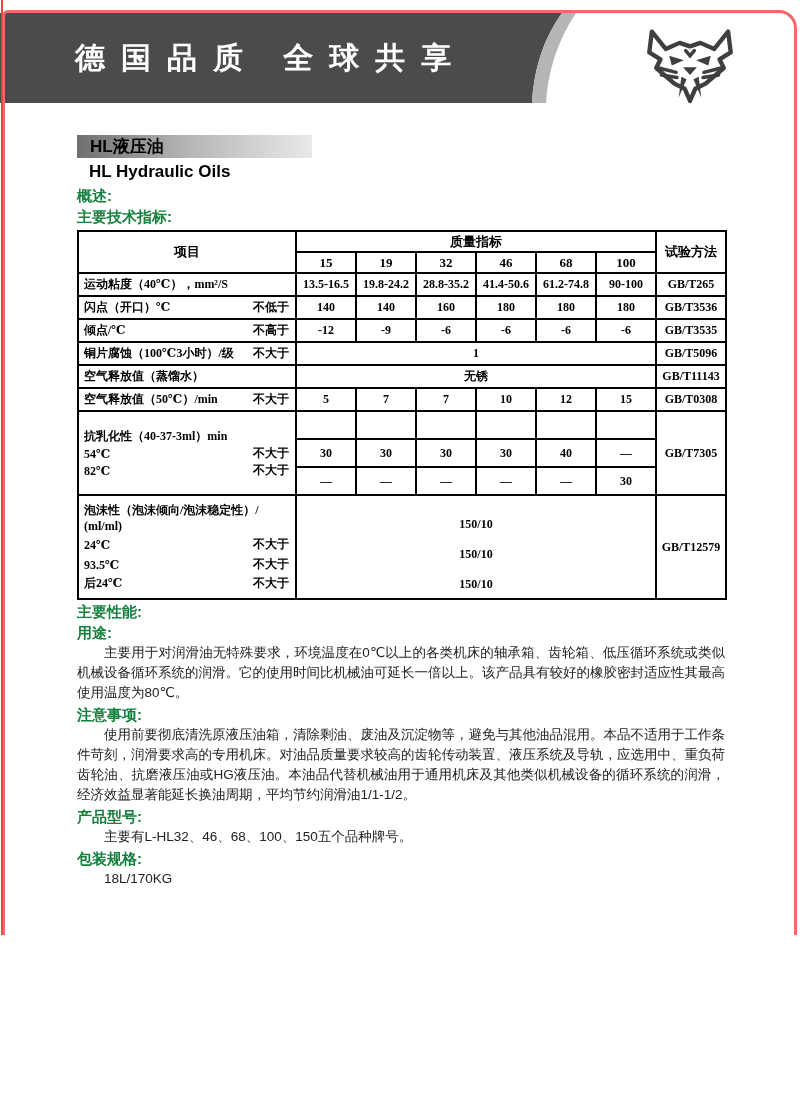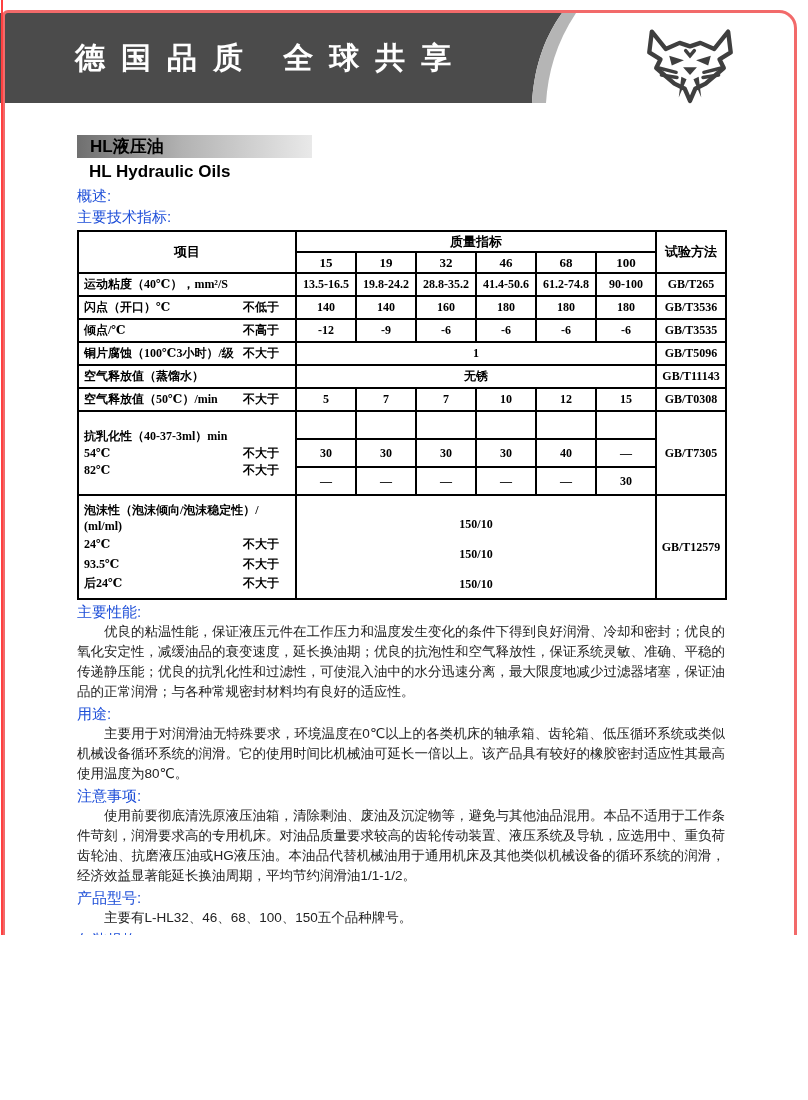--- a/index.html
+++ b/index.html
@@ -18,35 +18,35 @@
                 color:#ffffff;font-size:30px;font-weight:bold;letter-spacing:16px;white-space:pre;}
   .banner-curve{position:absolute;left:520px;top:13px;z-index:5;}
   .logo{position:absolute;left:638px;top:24px;z-index:6;}
 
   
   .content{position:absolute;left:77px;top:135px;width:648px;z-index:8;}
   .title-bar{width:235px;height:23px;display:flex;align-items:center;padding-left:13px;box-sizing:border-box;
              background:linear-gradient(to right,#6f6f6f 0%,#b3b3b3 45%,#e9e9e9 100%);
              font-size:17px;font-weight:bold;color:#000;}
   .subtitle{margin:3px 0 4px 12px;font-size:17px;font-weight:bold;color:#000;line-height:22px;}
-  h3{margin:3px 0 1px;font-size:15px;line-height:18px;color:#1d4ed8;font-weight:normal;}
+  h3{margin:3px 0 1px;font-size:15px;line-height:18px;color:#15803d;font-weight:bold;}
   p{margin:0;font-size:13.5px;line-height:20px;text-align:justify;text-indent:2em;color:#222;}
   p.noj{text-align:left;}
 
   
   table.spec{border-collapse:collapse;width:648px;margin:4px 0 3px;table-layout:fixed;
              font-family:"Liberation Serif","DejaVu Serif",serif;font-size:12px;font-weight:bold;color:#000;}
   table.spec td{border:2px solid #000;padding:0;vertical-align:middle;}
   td.c{text-align:center;}
   tr.h{height:21px;}
   tr.h td{font-size:13px;}
   tr.data{height:23px;}
   tr.sub{height:28px;}
   tr.foamrow{height:102px;}
-  .labwrap{display:flex;justify-content:space-between;align-items:center;padding:0 16px 0 5px;}
+  .labwrap{display:flex;justify-content:space-between;align-items:flex-end;padding:0 6px 0 5px;}
   .stack{height:100%;display:flex;flex-direction:column;justify-content:space-between;padding:5px 0;box-sizing:border-box;}
   .stack4{height:102px;display:flex;flex-direction:column;justify-content:space-between;padding:6px 0;box-sizing:border-box;}
   .foamline{text-align:center;}
 
   
   .footer-bar{position:absolute;left:370px;top:1025px;width:424px;height:24px;z-index:2;
               background:linear-gradient(to right,rgba(190,190,190,0) 0%,#c2c2c2 35%,#8d8d8d 75%,#6f6f6f 100%);
               display:flex;align-items:center;justify-content:center;padding-left:110px;box-sizing:border-box;}
   .footer-text{font-size:16px;font-weight:bold;color:#000;word-spacing:8px;white-space:nowrap;margin-top:18px;}
   .drums{position:absolute;left:662px;top:966px;z-index:3;}
@@ -275,21 +275,20 @@
               <div class="foamline">150/10</div>
               <div class="foamline">150/10</div>
             </div>
           </td>
           <td class="c">GB/T12579</td>
         </tr>
       </tbody>
     </table>
 
     <h3>主要性能:</h3>
-    <p>优良的粘温性能，保证液压元件在工作压力和温度发生变化的条件下得到良好润滑、冷却和密封；优良的氧化安定性，减缓油品的衰变速度，延长换油期；优良的抗泡性和空气释放性，保证系统灵敏、准确、平稳的传递静压能；优良的抗乳化性和过滤性，可使混入油中的水分迅速分离，最大限度地减少过滤器堵塞，保证油品的正常润滑；与各种常规密封材料均有良好的适应性。</p>
 
     <h3>用途:</h3>
     <p>主要用于对润滑油无特殊要求，环境温度在0℃以上的各类机床的轴承箱、齿轮箱、低压循环系统或类似机械设备循环系统的润滑。它的使用时间比机械油可延长一倍以上。该产品具有较好的橡胶密封适应性其最高使用温度为80℃。</p>
 
     <h3>注意事项:</h3>
     <p>使用前要彻底清洗原液压油箱，清除剩油、废油及沉淀物等，避免与其他油品混用。本品不适用于工作条件苛刻，润滑要求高的专用机床。对油品质量要求较高的齿轮传动装置、液压系统及导轨，应选用中、重负荷齿轮油、抗磨液压油或HG液压油。本油品代替机械油用于通用机床及其他类似机械设备的循环系统的润滑，经济效益显著能延长换油周期，平均节约润滑油1/1-1/2。</p>
 
     <h3>产品型号:</h3>
     <p class="noj">主要有L-HL32、46、68、100、150五个品种牌号。</p>
 

